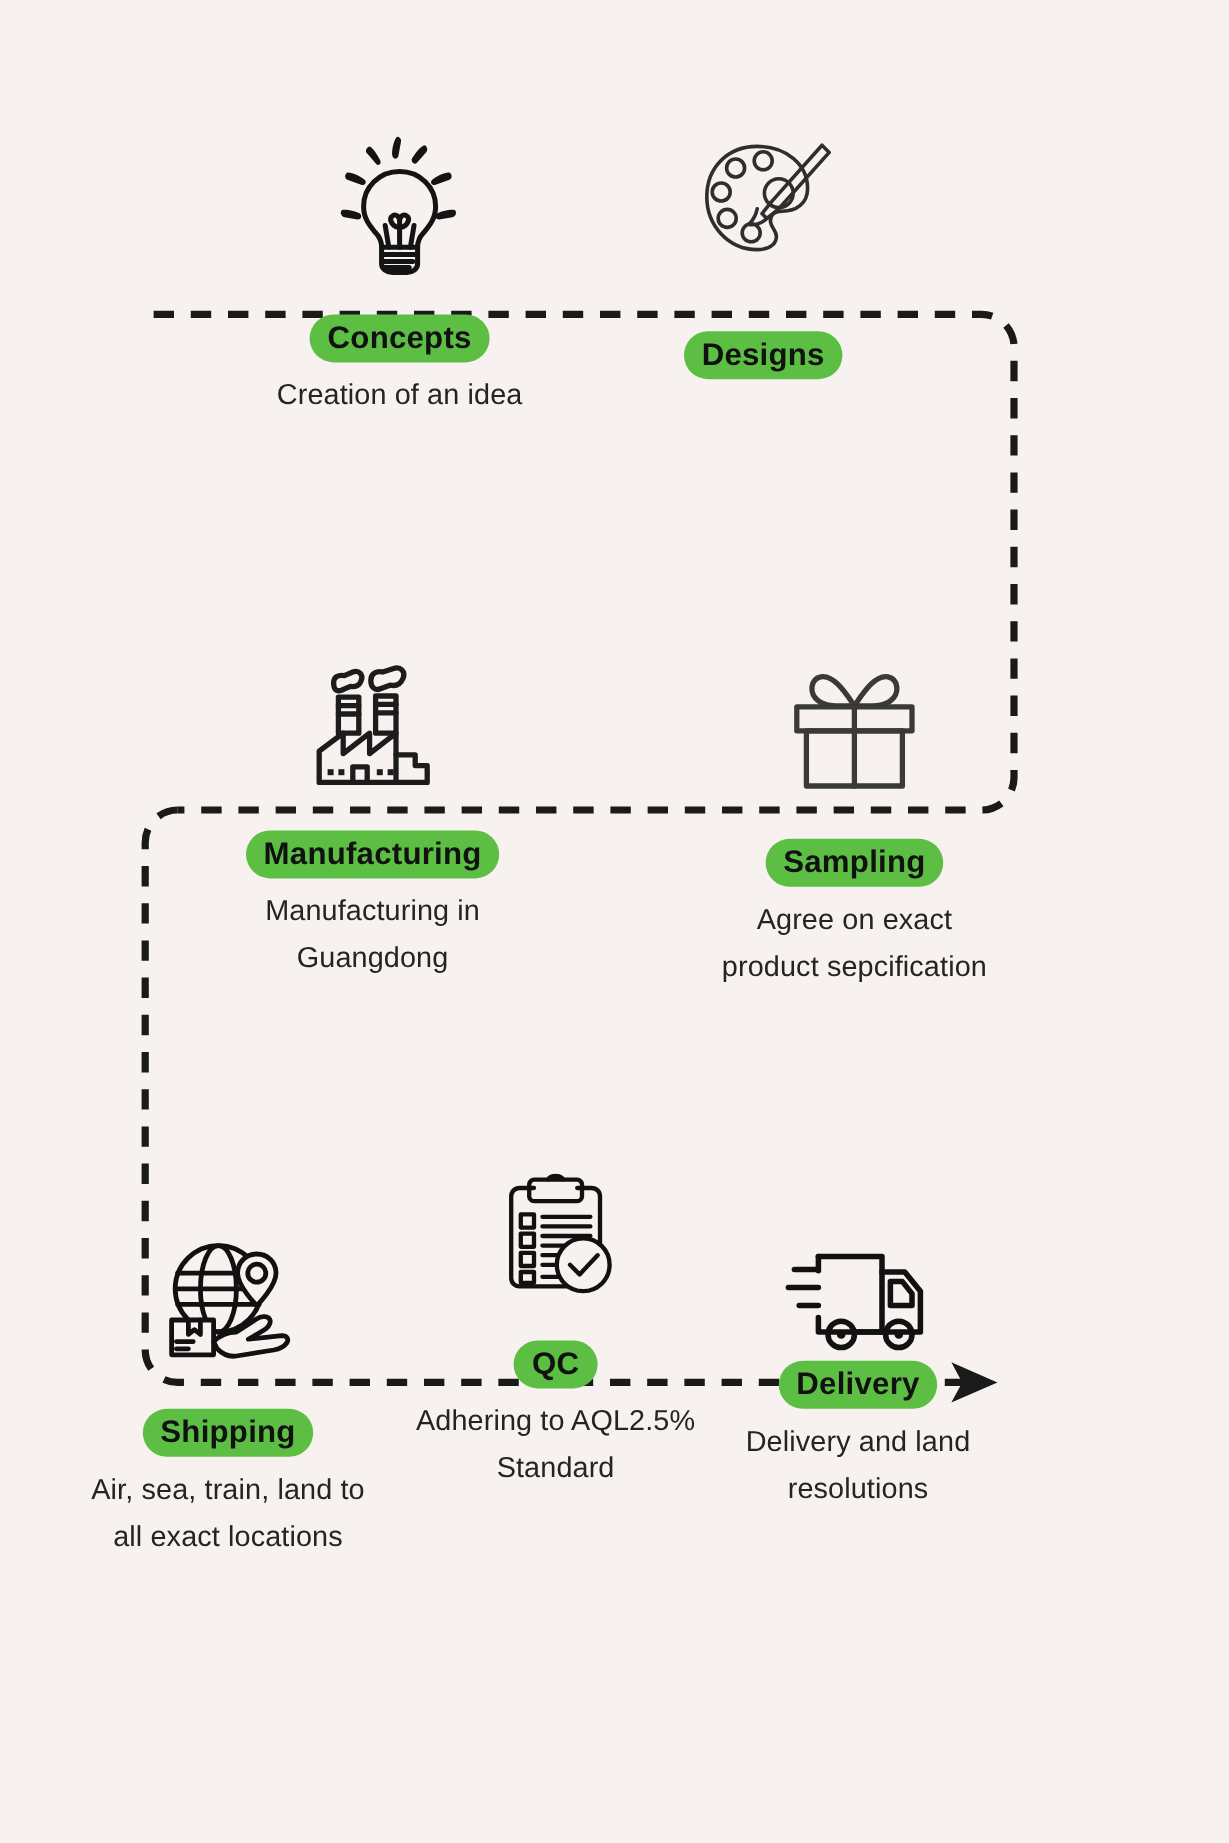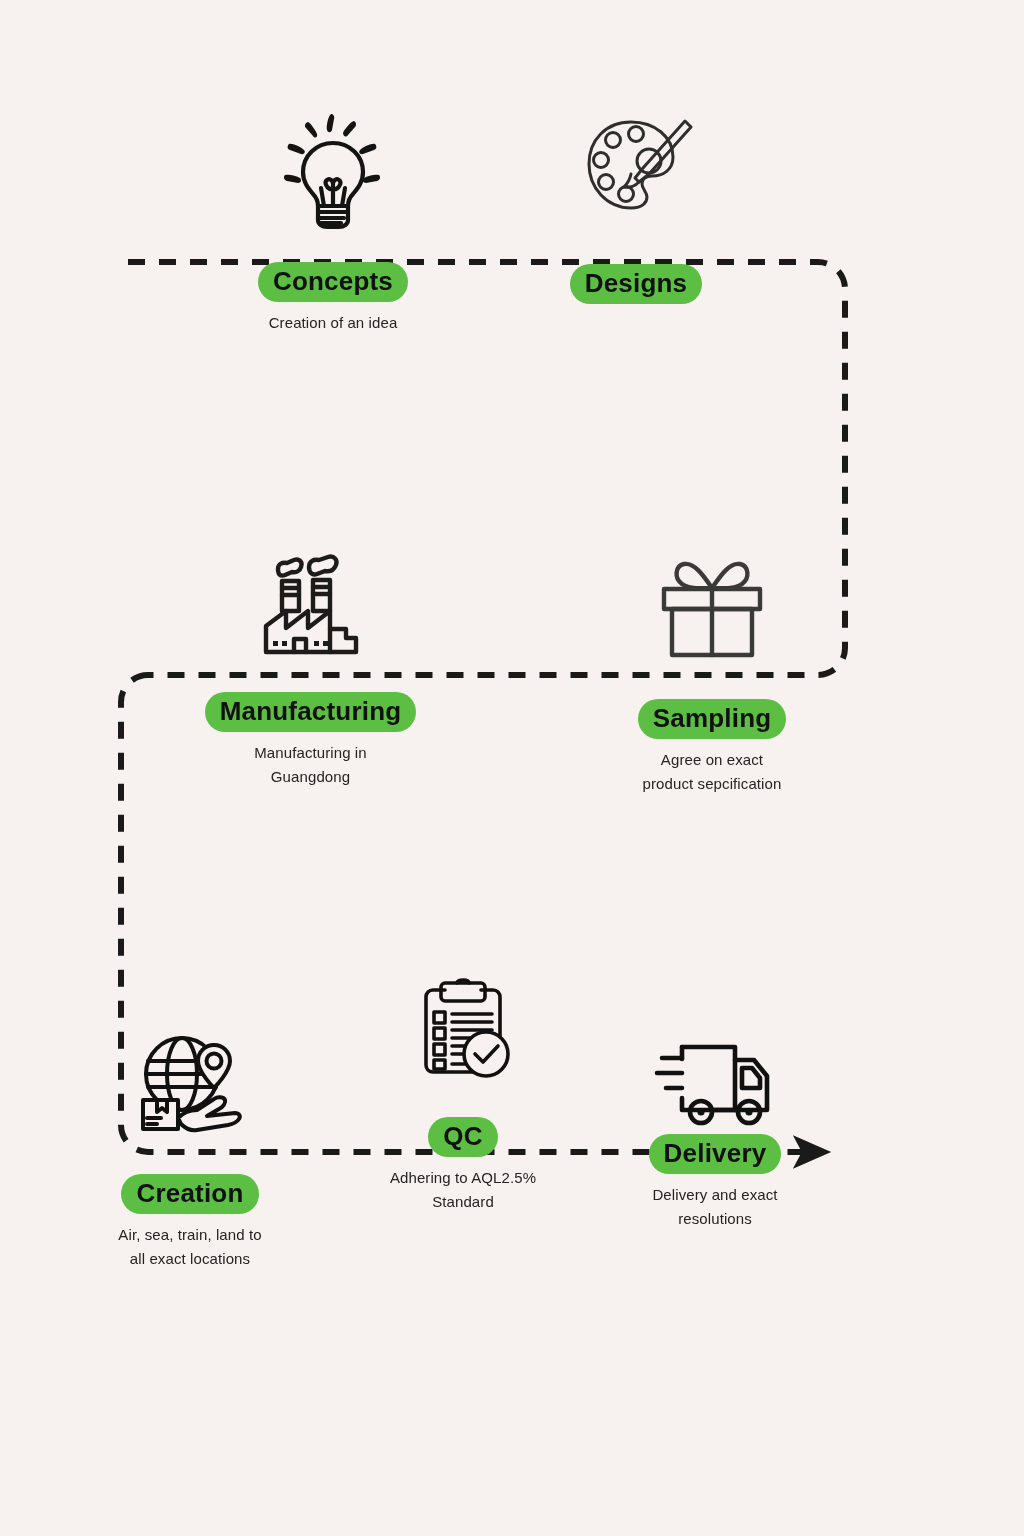--- a/index.html
+++ b/index.html
@@ -48,32 +48,32 @@
     font-weight: bold;
     font-size: 26px;
     letter-spacing: 0.2px;
     border-radius: 20px;
     padding: 6px 15px 8px 15px;
     white-space: nowrap;
     line-height: 1.0;
   }
   .desc {
     color: #262322;
-    font-size: 15px;
+    font-size: 24px;
     line-height: 1.62;
     margin-top: 9px;
     white-space: pre-line;
     letter-spacing: 0.1px;
   }
 
   
   #step-concepts      { left:  183px; top: 112px; width: 300px; }
   #step-concepts .badge-wrap { margin-top: 28px; }
 
-  #step-designs       { left:  486px; top: 108px; width: 300px; }
+  #step-designs       { left:  486px; top: 108px; width: 300px; gap: 12px; }
   #step-designs .badge-wrap { margin-top: 30px; }
 
   #step-manufacturing { left:  158px; top: 553px; width: 305px; }
   #step-manufacturing .badge-wrap { margin-top: 29px; }
 
   #step-sampling      { left:  547px; top: 550px; width: 330px; }
   #step-sampling .badge-wrap { margin-top: 35px; }
 
   #step-shipping      { left:   40px; top: 1030px; width: 300px; }
   #step-shipping .badge-wrap { margin-top: 34px; }
@@ -211,21 +211,21 @@
           <path d="M79,15 C88,15 95,22 95,31 C95,42 79,58 79,58 C79,58 63,42 63,31 C63,22 70,15 79,15 Z" fill="#F7F2EF"></path>
           <circle cx="79" cy="31" r="7.5"></circle>
           <path d="M8,70 L43,70 L43,99 L8,99 Z" fill="#F7F2EF"></path>
           <path d="M22,70 L22,82 L27,78 L32,82 L32,70"></path>
           <path d="M12,88 L26,88 M12,94 L22,94"></path>
           <path d="M43,88 C47,84 54,80 62,80 L79,69 C83,66 89,67 90,70 C91,73 88,77 84,79 L72,86 L100,83 C104,83 106,86 104,89 C102,92 98,94 93,95 L62,100 C56,101 50,98 46,94 Z"></path>
         </g>
       </svg>
     </div>
     <div class="badge-wrap">
-      <span class="badge">Creation</span>
+      <span class="badge">Shipping</span>
     </div>
     <div class="desc">Air, sea, train, land to
 all exact locations</div>
   </div>
 
   <div class="step" id="step-qc">
     <div class="step-icon">
       <svg class="icon-svg" width="102" height="102" viewBox="0 0 102 102">
         <g fill="none" stroke="#111111" stroke-width="3.6" stroke-linejoin="round" stroke-linecap="round">
           <path d="M21,12 L33,12 M69,12 L81,12 M21,12 C17,12 14,15 14,19 L14,87 C14,91 17,94 21,94 L81,94 C85,94 88,91 88,87 L88,19 C88,15 85,12 81,12"></path>
@@ -264,17 +264,17 @@
           <path d="M58,76 L84,76"></path>
           <path d="M8,24 L28,24 M3,39 L28,39 M12,54 L28,54"></path>
         </g>
         <circle cx="47" cy="78" r="3.6" fill="#111111"></circle>
         <circle cx="95" cy="78" r="3.6" fill="#111111"></circle>
       </svg>
     </div>
     <div class="badge-wrap">
       <span class="badge">Delivery</span>
     </div>
-    <div class="desc">Delivery and exact
+    <div class="desc">Delivery and land
 resolutions</div>
   </div>
 
 </div>
 
 </body></html>

